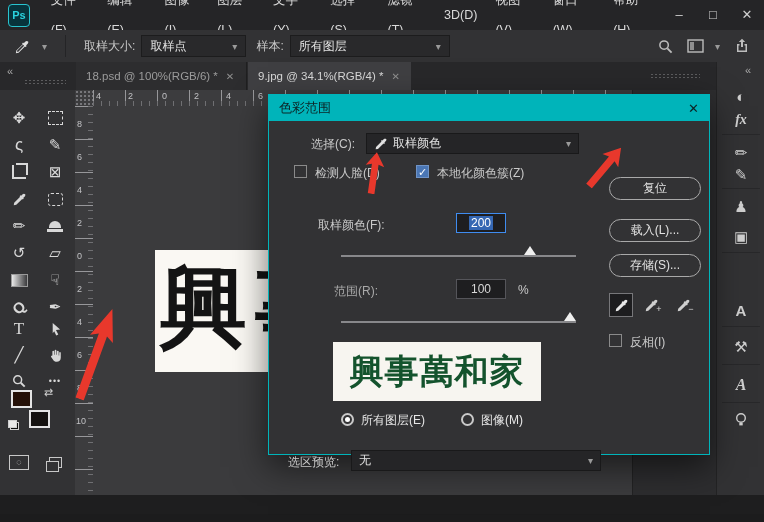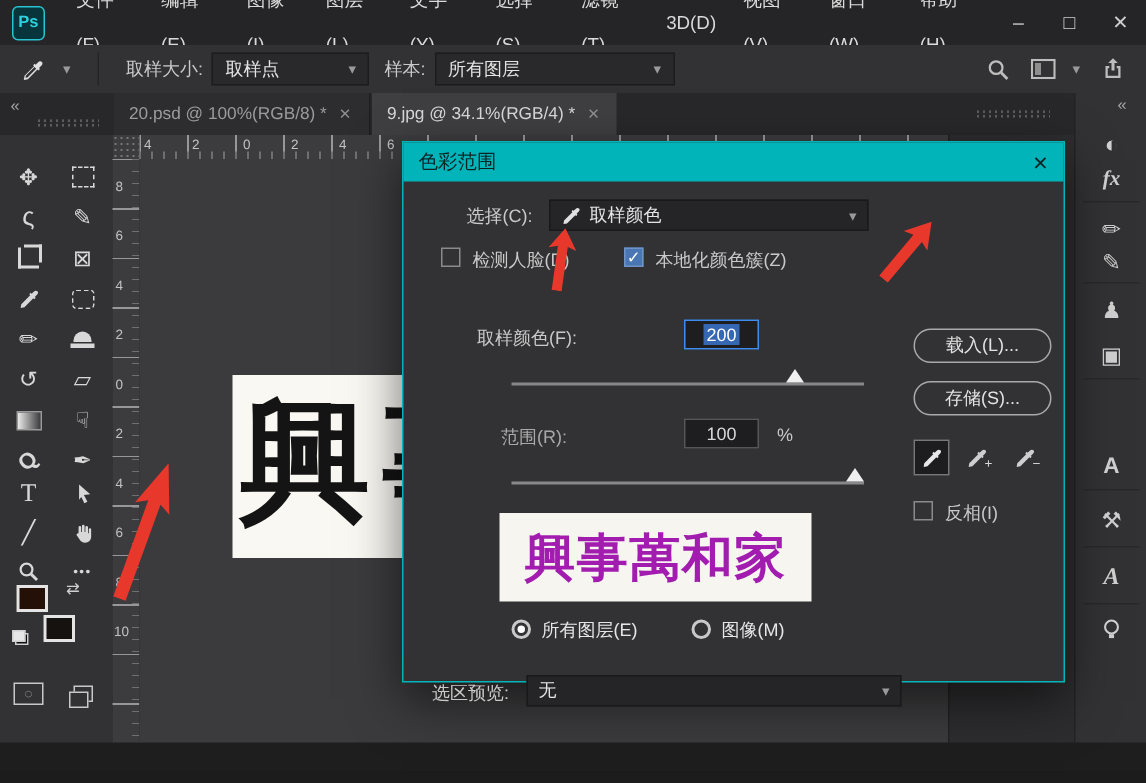--- a/index.html
+++ b/index.html
@@ -105,21 +105,21 @@
   .num-input{position:absolute;width:50px;height:20px;background:#1e1e20;border:1px solid #55555a;
              color:#d8d8d8;display:flex;align-items:center;justify-content:center;box-sizing:border-box;}
   .num-sel{border-color:#3f8cf0;}
   .sel-text{background:#3567b3;color:#fff;padding:0 2px;}
   .slider{position:absolute;height:2px;background:#88888b;}
   .thumb{position:absolute;top:-9px;width:0;height:0;border-left:6px solid transparent;
          border-right:6px solid transparent;border-bottom:9px solid #efefef;}
   .preview{position:absolute;left:64px;top:221px;width:208px;height:59px;background:#f7f5f0;
            display:flex;align-items:center;justify-content:center;overflow:hidden;}
   .preview span{font-family:"DejaVu Serif","Liberation Serif",serif;font-weight:bold;font-size:34px;
-                color:#a21caf;white-space:nowrap;letter-spacing:1px;}
+                color:#14532d;white-space:nowrap;letter-spacing:1px;}
   .radio{position:absolute;width:13px;height:13px;border-radius:50%;border:2px solid #c9c9c9;
          box-sizing:border-box;display:flex;align-items:center;justify-content:center;}
   .radio.sel::after{content:'';width:5px;height:5px;border-radius:50%;background:#fff;}
   .pill{position:absolute;left:340px;width:92px;height:23px;border:1px solid #a9a9a9;border-radius:12px;
         background:transparent;color:#e2e2e2;font-size:12px;display:flex;align-items:center;
         justify-content:center;box-sizing:border-box;}
   .dtool{position:absolute;width:24px;height:24px;display:flex;align-items:center;justify-content:center;color:#d8d8d8;}
   .dtool.active{background:#1d1d1f;border:1px solid #77777a;box-sizing:border-box;}
   .dtool .sub{font-size:9px;margin-left:-2px;margin-top:8px;}
 
@@ -193,21 +193,21 @@
             <path d="M3 6v8h10V6h-2.5v1.5h1V12.5h-7V7.5h1V6z"></path>
           </svg>
       </span>
     </div>
   </div>
 
   <div class="tabrow">
     <span class="collapse" style="left:7px;top:3px">«</span>
     <div class="grip" style="left:24px;top:17px;width:42px"></div>
     <div class="tab tab-inactive" style="left:76px;width:171px">
-      <span>20.psd @ 100%(RGB/8) *</span>
+      <span>18.psd @ 100%(RGB/6) *</span>
       <span class="x">✕</span>
     </div>
     <div class="tab tab-active" style="left:248px;width:163px">
       <span>9.jpg @ 34.1%(RGB/4) *</span>
       <span class="x">✕</span>
     </div>
     <div class="grip" style="left:650px;top:11px;width:50px"></div>
   </div>
 
   <div class="toolbar">
@@ -407,20 +407,23 @@
       <span class="lbl" style="left:92px;top:291px;color:#e6e6e6">所有图层(E)</span>
       <div class="radio" style="left:192px;top:292px"></div>
       <span class="lbl" style="left:212px;top:291px;color:#e6e6e6">图像(M)</span>
 
       <span class="lbl" style="left:19px;top:333px">选区预览:</span>
       <div class="ddl" style="left:82px;top:329px;width:250px">
         <span>无</span>
         <span class="dd-chev">▾</span>
       </div>
 
+      <div class="pill" style="top:56px">
+          <span>复位</span>
+        </div>
       <div class="pill" style="top:98px">
           <span>载入(L)...</span>
         </div>
       <div class="pill" style="top:133px">
           <span>存储(S)...</span>
         </div>
 
       <div class="dtool active" style="left:340px;top:172px">
         <svg width="14" height="14" viewBox="0 0 16 16" fill="#e8e8e8">
             <path d="M15 2.6c-.8-.8-2-.8-2.8 0l-1.8 1.8-.7-.7-1.1 1.1.7.7-6.8 6.8-.5 2.9 2.9-.5 6.8-6.8.7.7 1.1-1.1-.7-.7 1.8-1.8c.8-.8.8-2.1.4-2.4z"></path>

